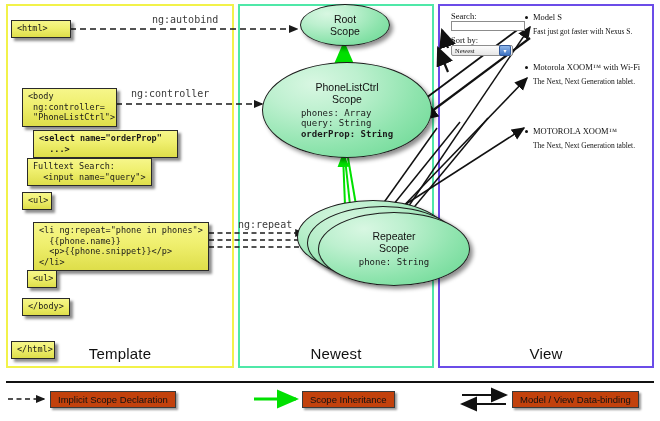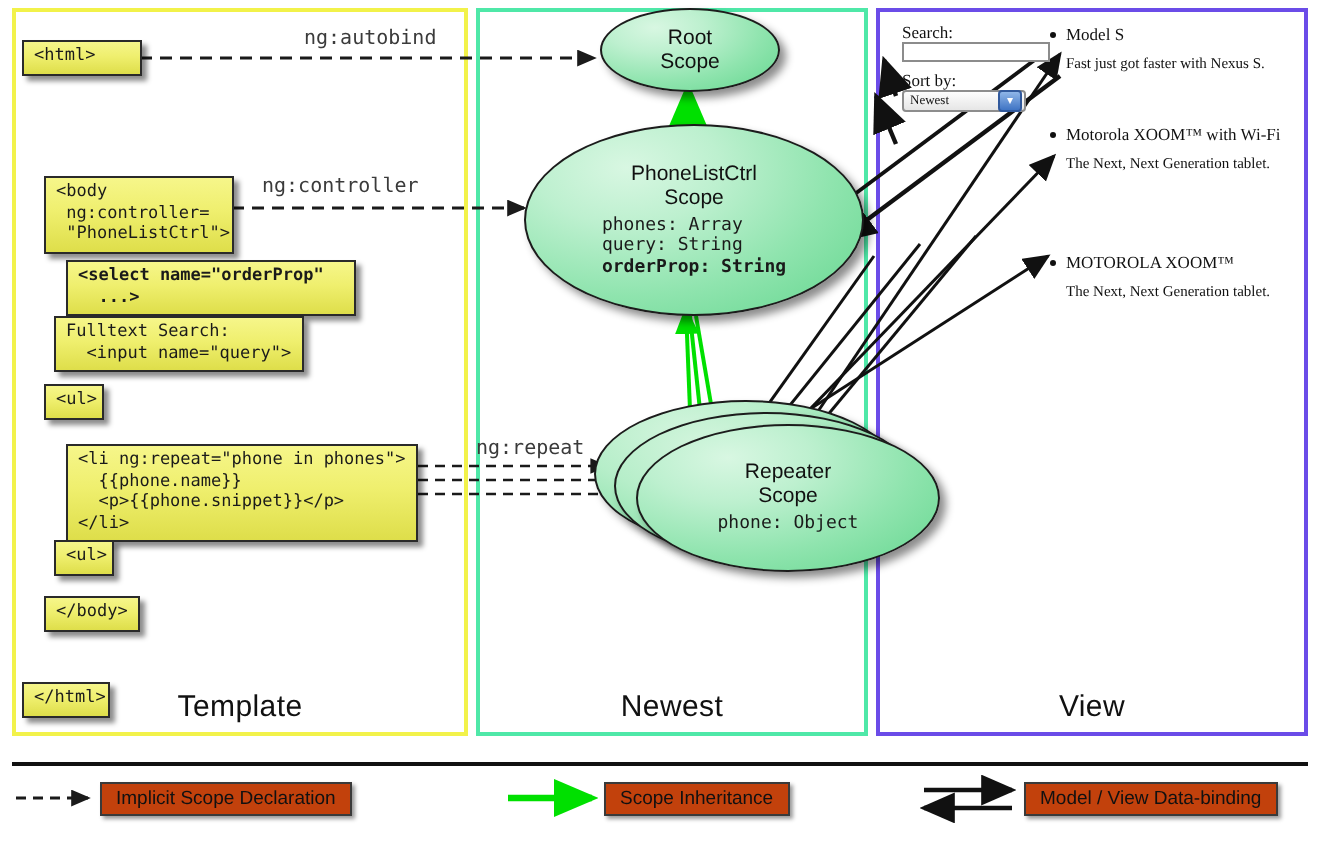--- a/index.html
+++ b/index.html
@@ -227,21 +227,21 @@
       <div style="font-weight:bold;">orderProp: String</div>
     </div>
   </div>
 
   <div class="ghost" style="left:297px;top:200px;width:150px;height:72px;z-index:1;"></div>
   <div class="ghost" style="left:307px;top:206px;width:150px;height:72px;z-index:2;"></div>
   <div class="scope" id="repeater-scope" style="left:318px;top:212px;width:150px;height:72px;z-index:3;">
     <div class="ttl">Repeater</div>
     <div class="ttl">Scope</div>
     <div class="props" style="text-align:center;">
-      <div>phone: Object</div>
+      <div>phone: String</div>
     </div>
   </div>
 
   <div class="v-lbl" style="left:451px;top:11px;">Search:</div>
   <input id="search-input" type="text" value="" placeholder="" style="">
 
   <div class="v-lbl" style="left:451px;top:35px;">Sort by:</div>
   <div id="sort-select">
     <span class="sel-txt">Newest</span>
     <span class="sel-btn">▾</span>

